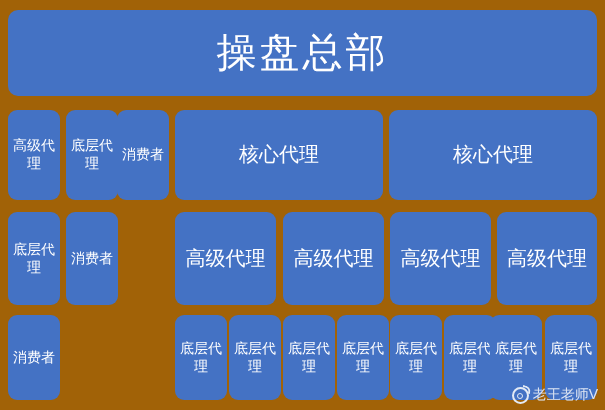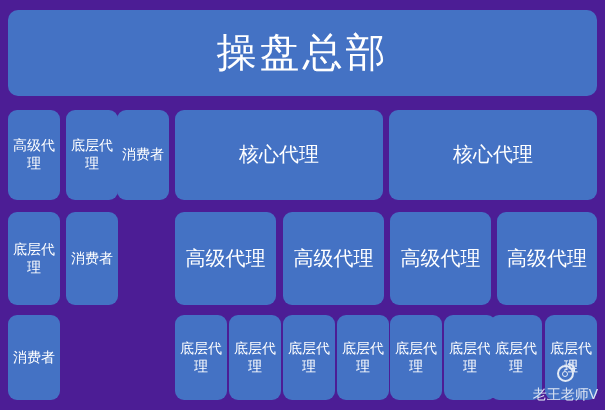--- a/index.html
+++ b/index.html
@@ -8,21 +8,21 @@
     padding: 0;
     background: #ffffff;
   }
   body {
     font-family: "Liberation Sans", "DejaVu Sans", sans-serif;
   }
   #canvas {
     position: relative;
     width: 605px;
     height: 410px;
-    background: #4c1d95;
+    background: #a16207;
     overflow: hidden;
   }
   .node {
     position: absolute;
     background: #4472c4;
     color: #ffffff;
     border-radius: 9px;
     display: flex;
     align-items: center;
     justify-content: center;
@@ -67,27 +67,26 @@
   .row1 { top: 110px; height: 90px; }
   .row2 { top: 212px; height: 93px; }
   .row3 { top: 315px; height: 85px; }
 
   
   .watermark {
     position: absolute;
     right: 7px;
     bottom: 6px;
     display: flex;
-    align-items: center;
+    align-items: flex-end;
     gap: 4px;
     color: #dfe6f3;
     font-size: 14px;
     pointer-events: none;
     white-space: nowrap;
-    flex-direction: column;
   }
   .weibo-eye {
     display: inline-block;
     width: 17px;
     height: 17px;
     border-radius: 50%;
     border: 2px solid #e3eaf5;
     position: relative;
     box-sizing: border-box;
   }

